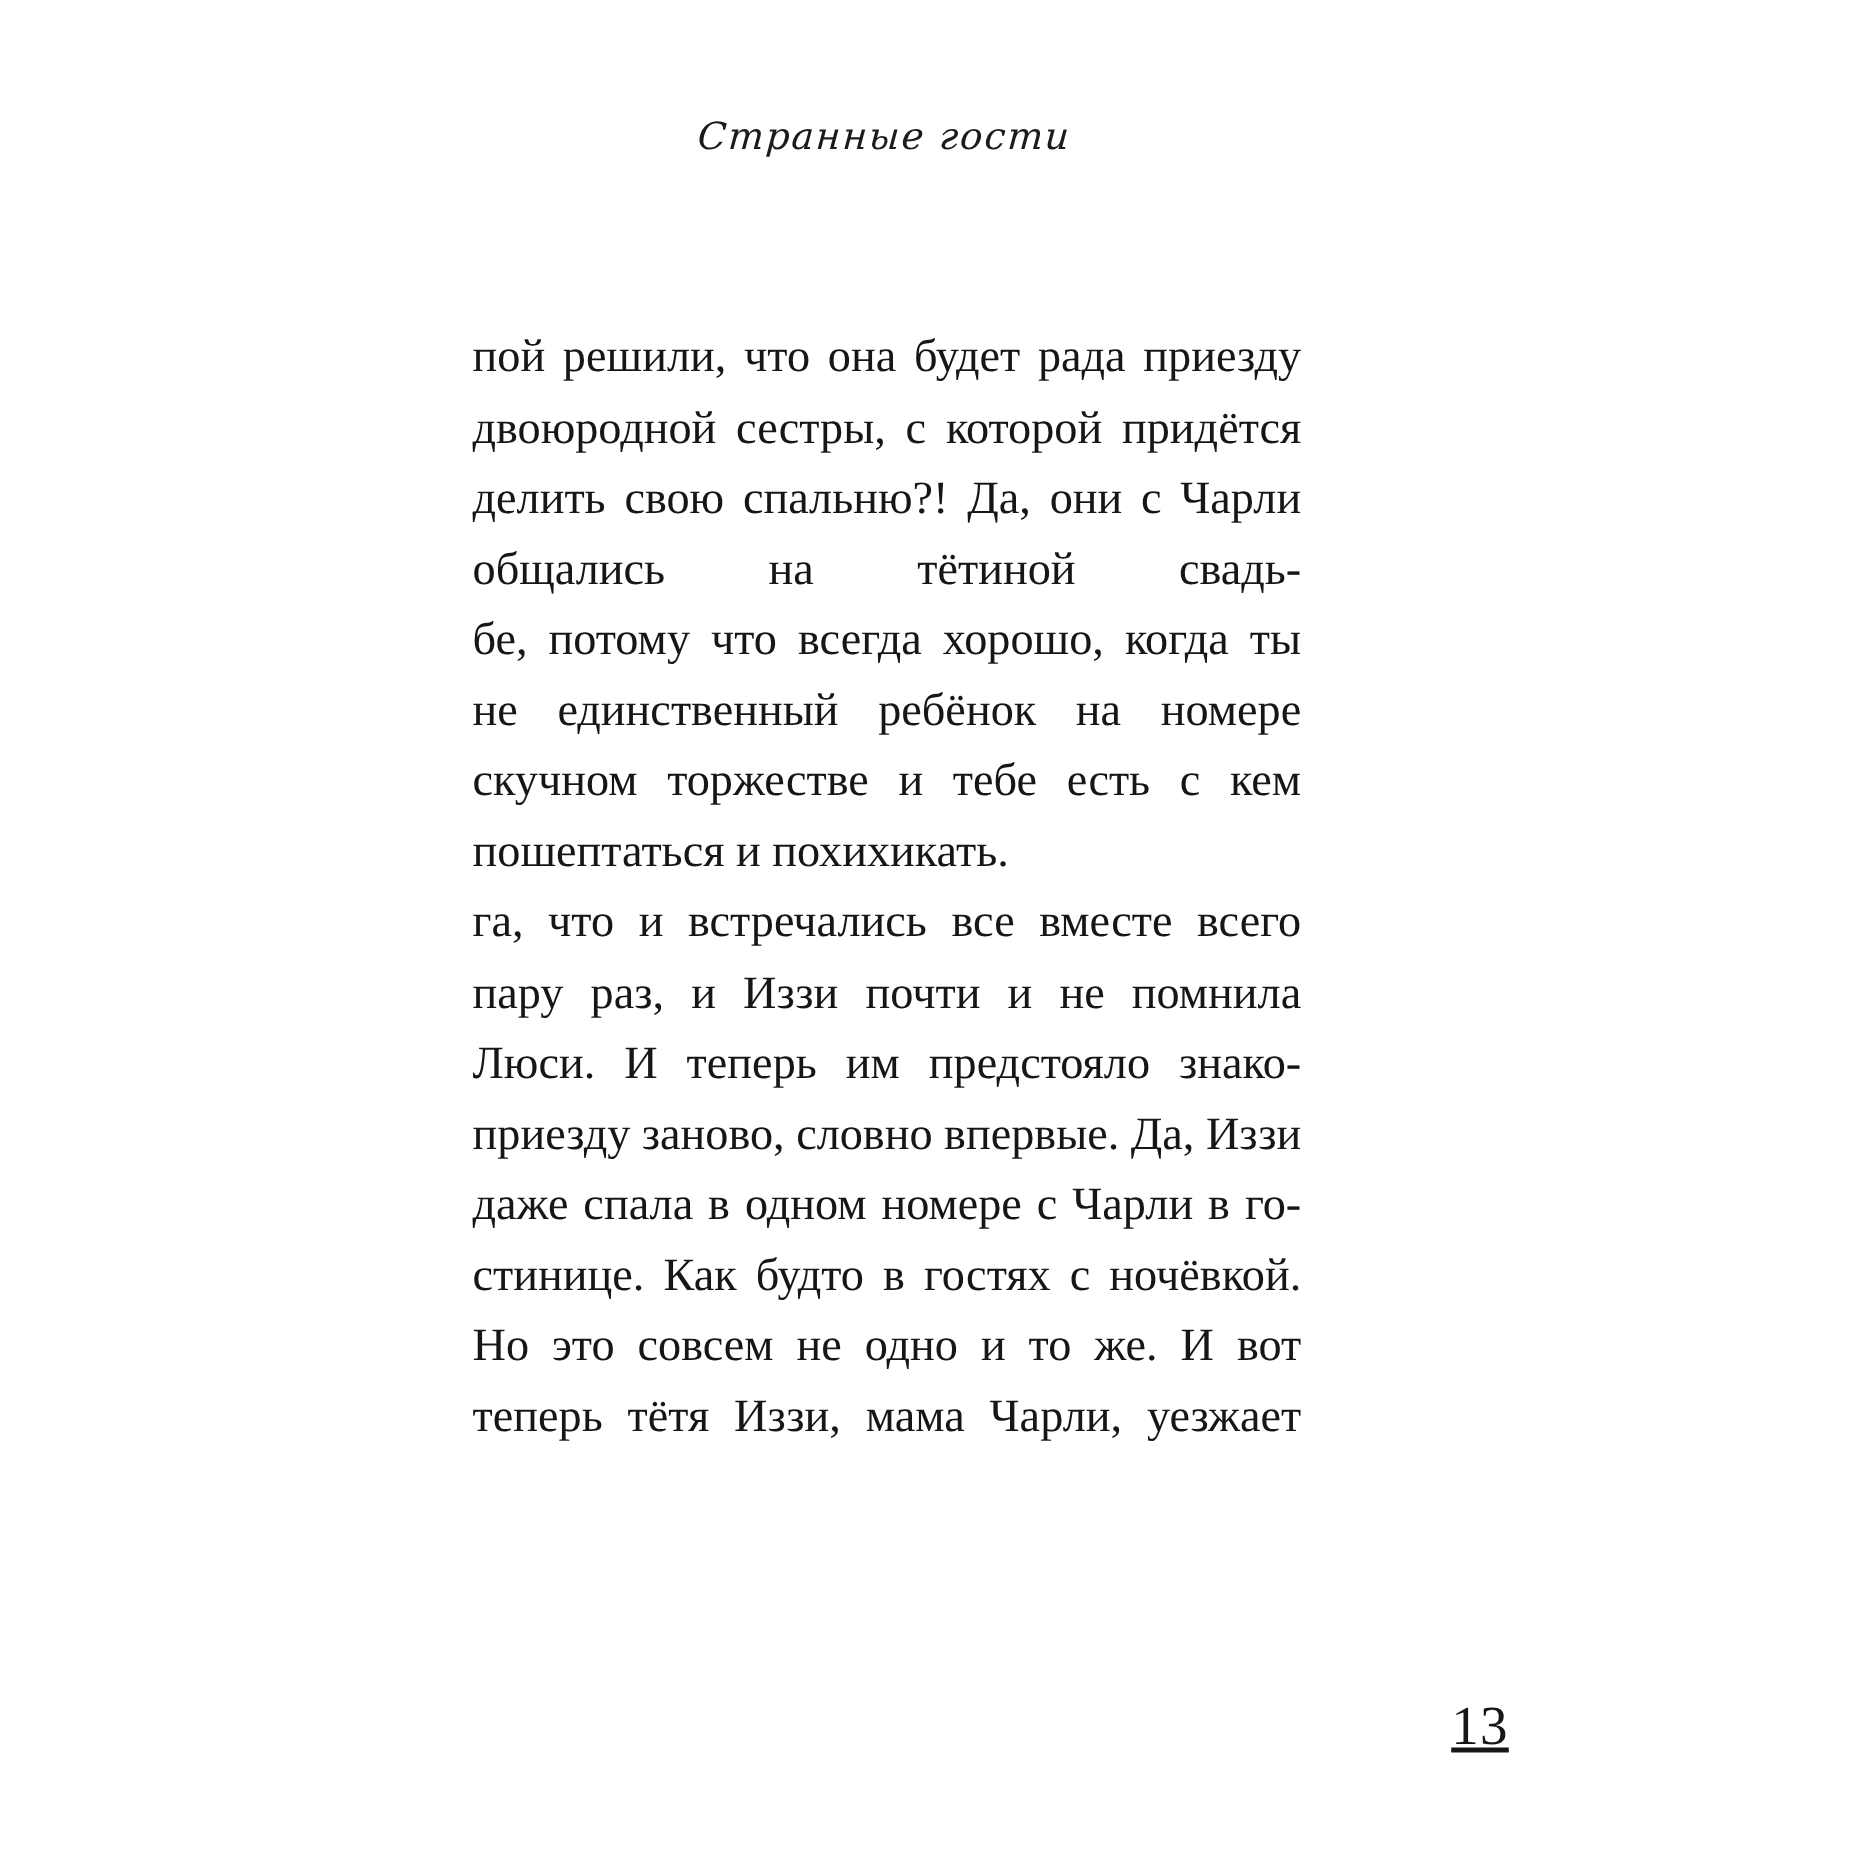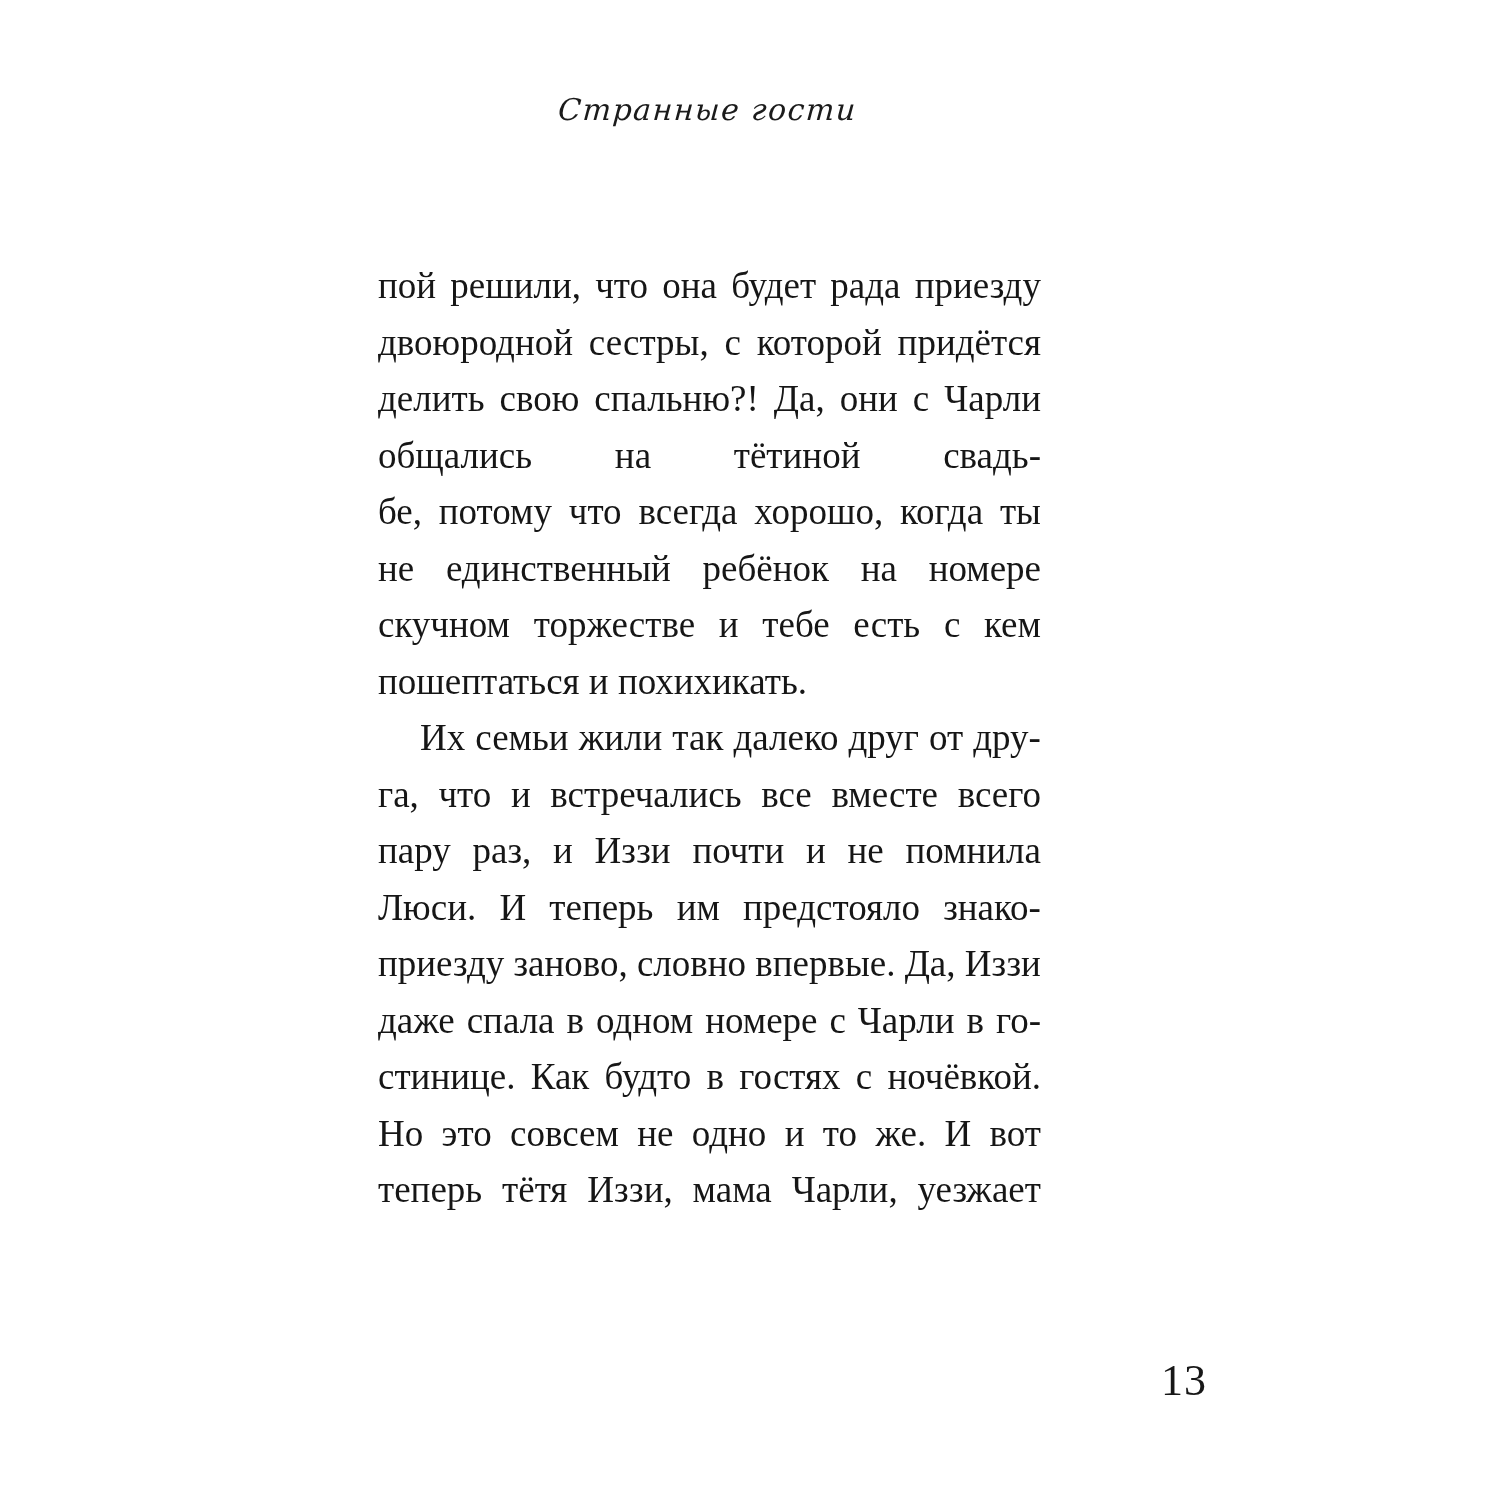--- a/index.html
+++ b/index.html
@@ -74,20 +74,21 @@
   .page-number {
     position: absolute;
     left: 0;
     top: 1355px;
     width: 1207px;
     text-align: right;
     font-family: "Liberation Serif", "DejaVu Serif", serif;
     font-size: 44px;
     color: #171717;
     letter-spacing: 1px;
+    text-decoration: underline;
   }
 </style>
 </head>
 <body style="background: rgb(255, 255, 255);">
 
 <div class="page">
 
   <div class="running-head">Странные гости</div>
 
   <div class="text-block">
@@ -141,30 +142,20 @@
       <div class="para-line justify">
         <span>скучном</span>
         <span>торжестве</span>
         <span>и</span>
         <span>тебе</span>
         <span>есть</span>
         <span>с</span>
         <span>кем</span>
       </div>
       <div class="para-line">пошептаться и похихикать.</div>
-      <div class="para-line indent justify">
-        <span>Их</span>
-        <span>семьи</span>
-        <span>жили</span>
-        <span>так</span>
-        <span>далеко</span>
-        <span>друг</span>
-        <span>от</span>
-        <span>дру-</span>
-      </div>
       <div class="para-line justify">
         <span>га,</span>
         <span>что</span>
         <span>и</span>
         <span>встречались</span>
         <span>все</span>
         <span>вместе</span>
         <span>всего</span>
       </div>
       <div class="para-line justify">

